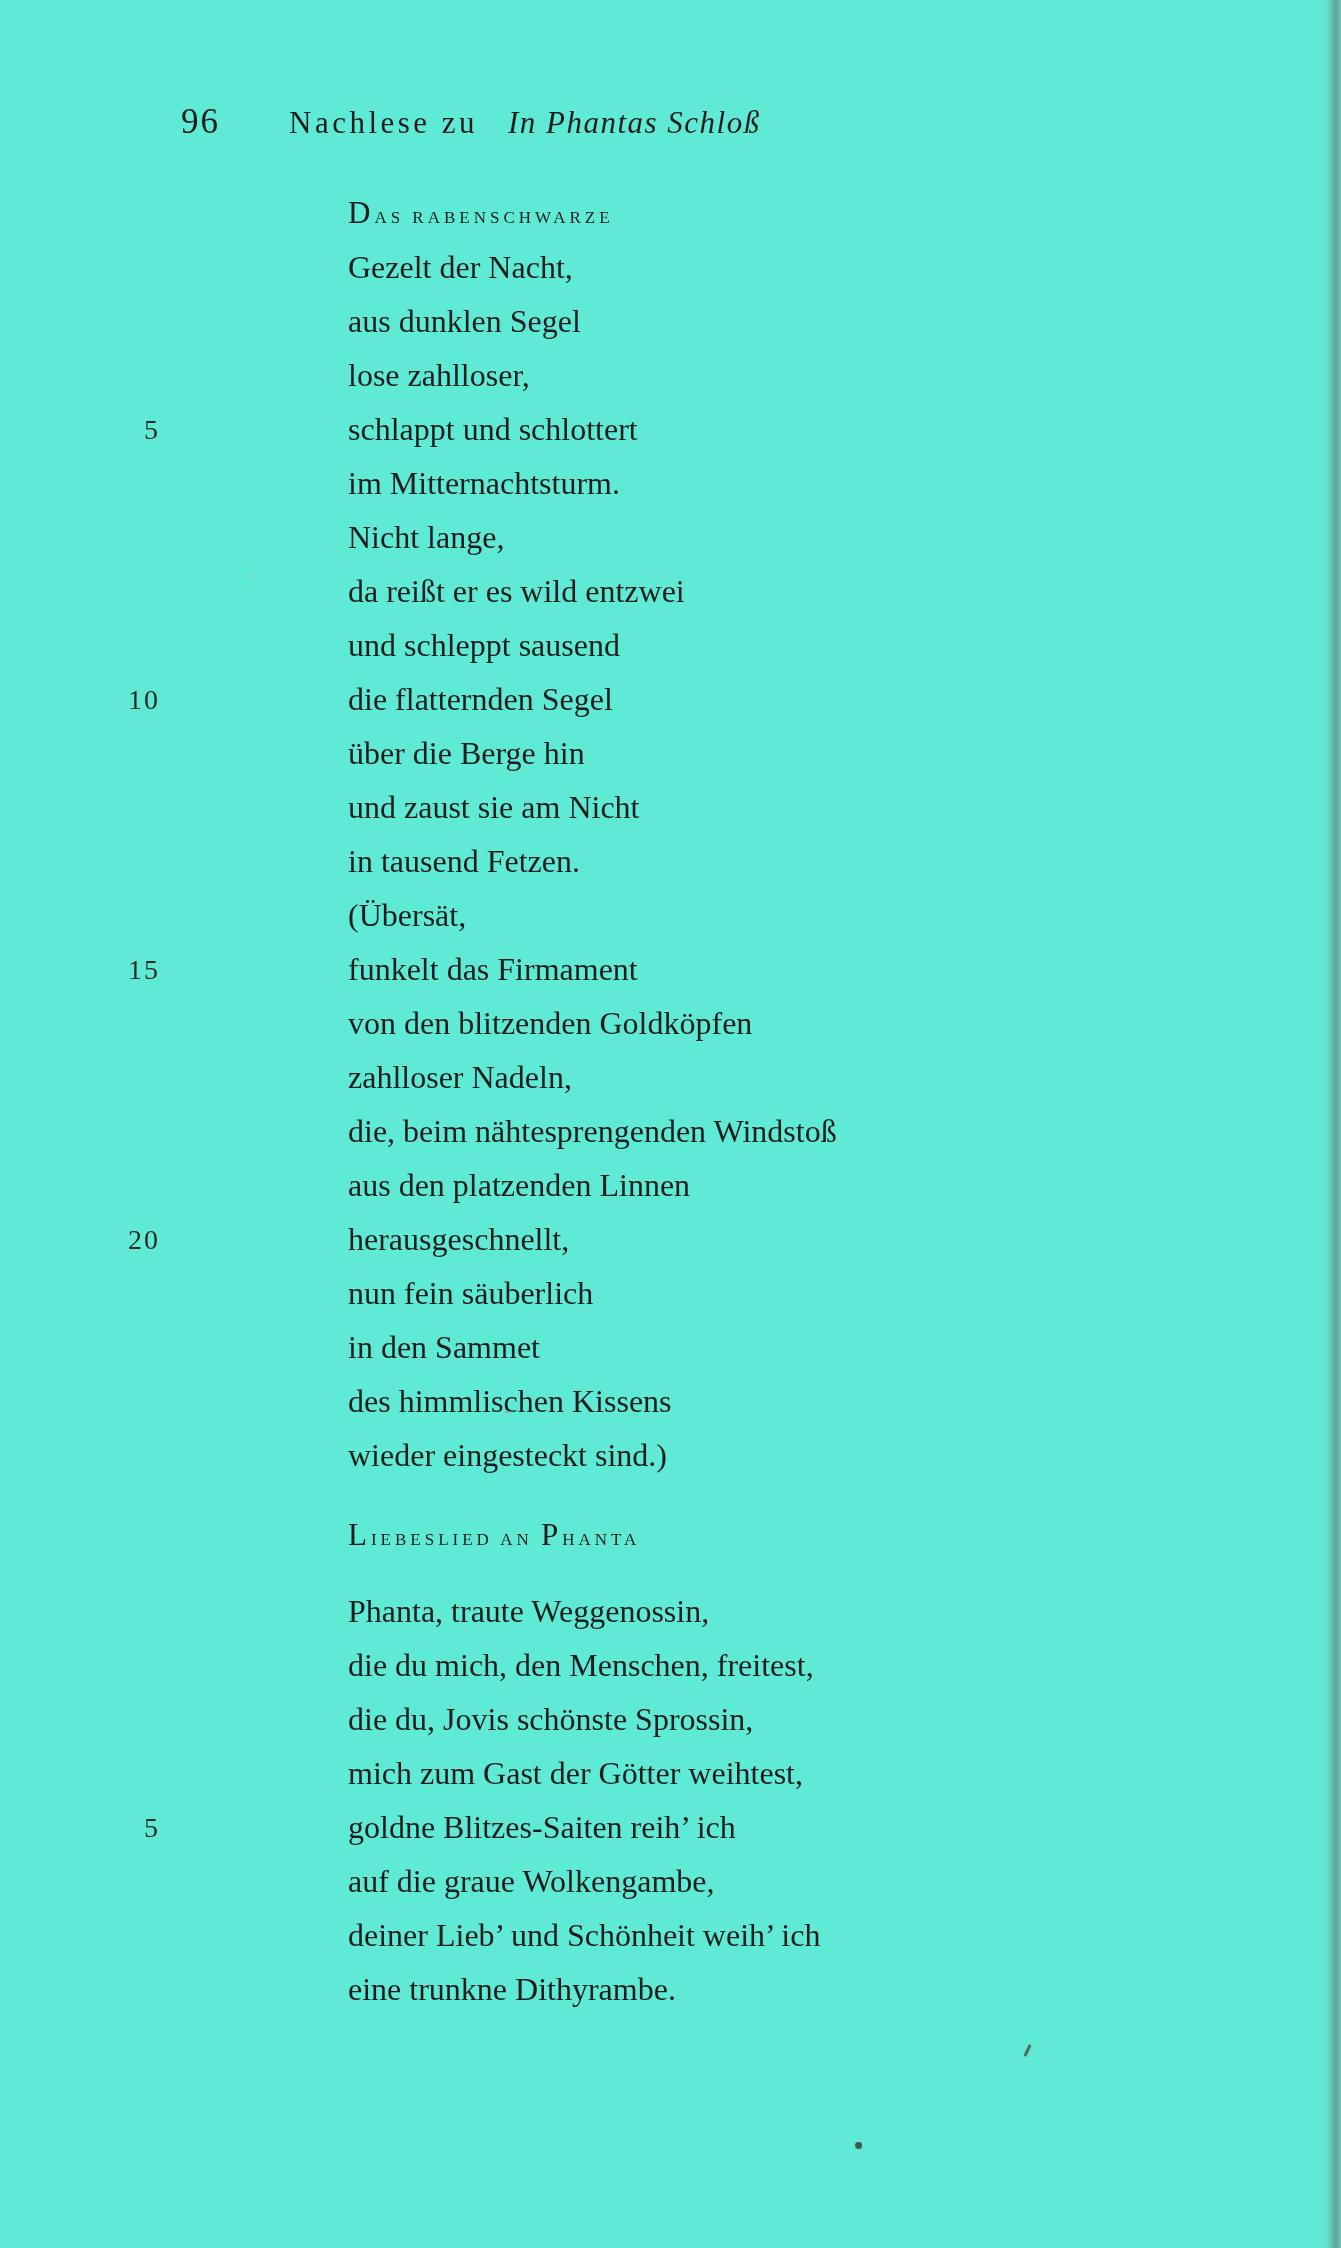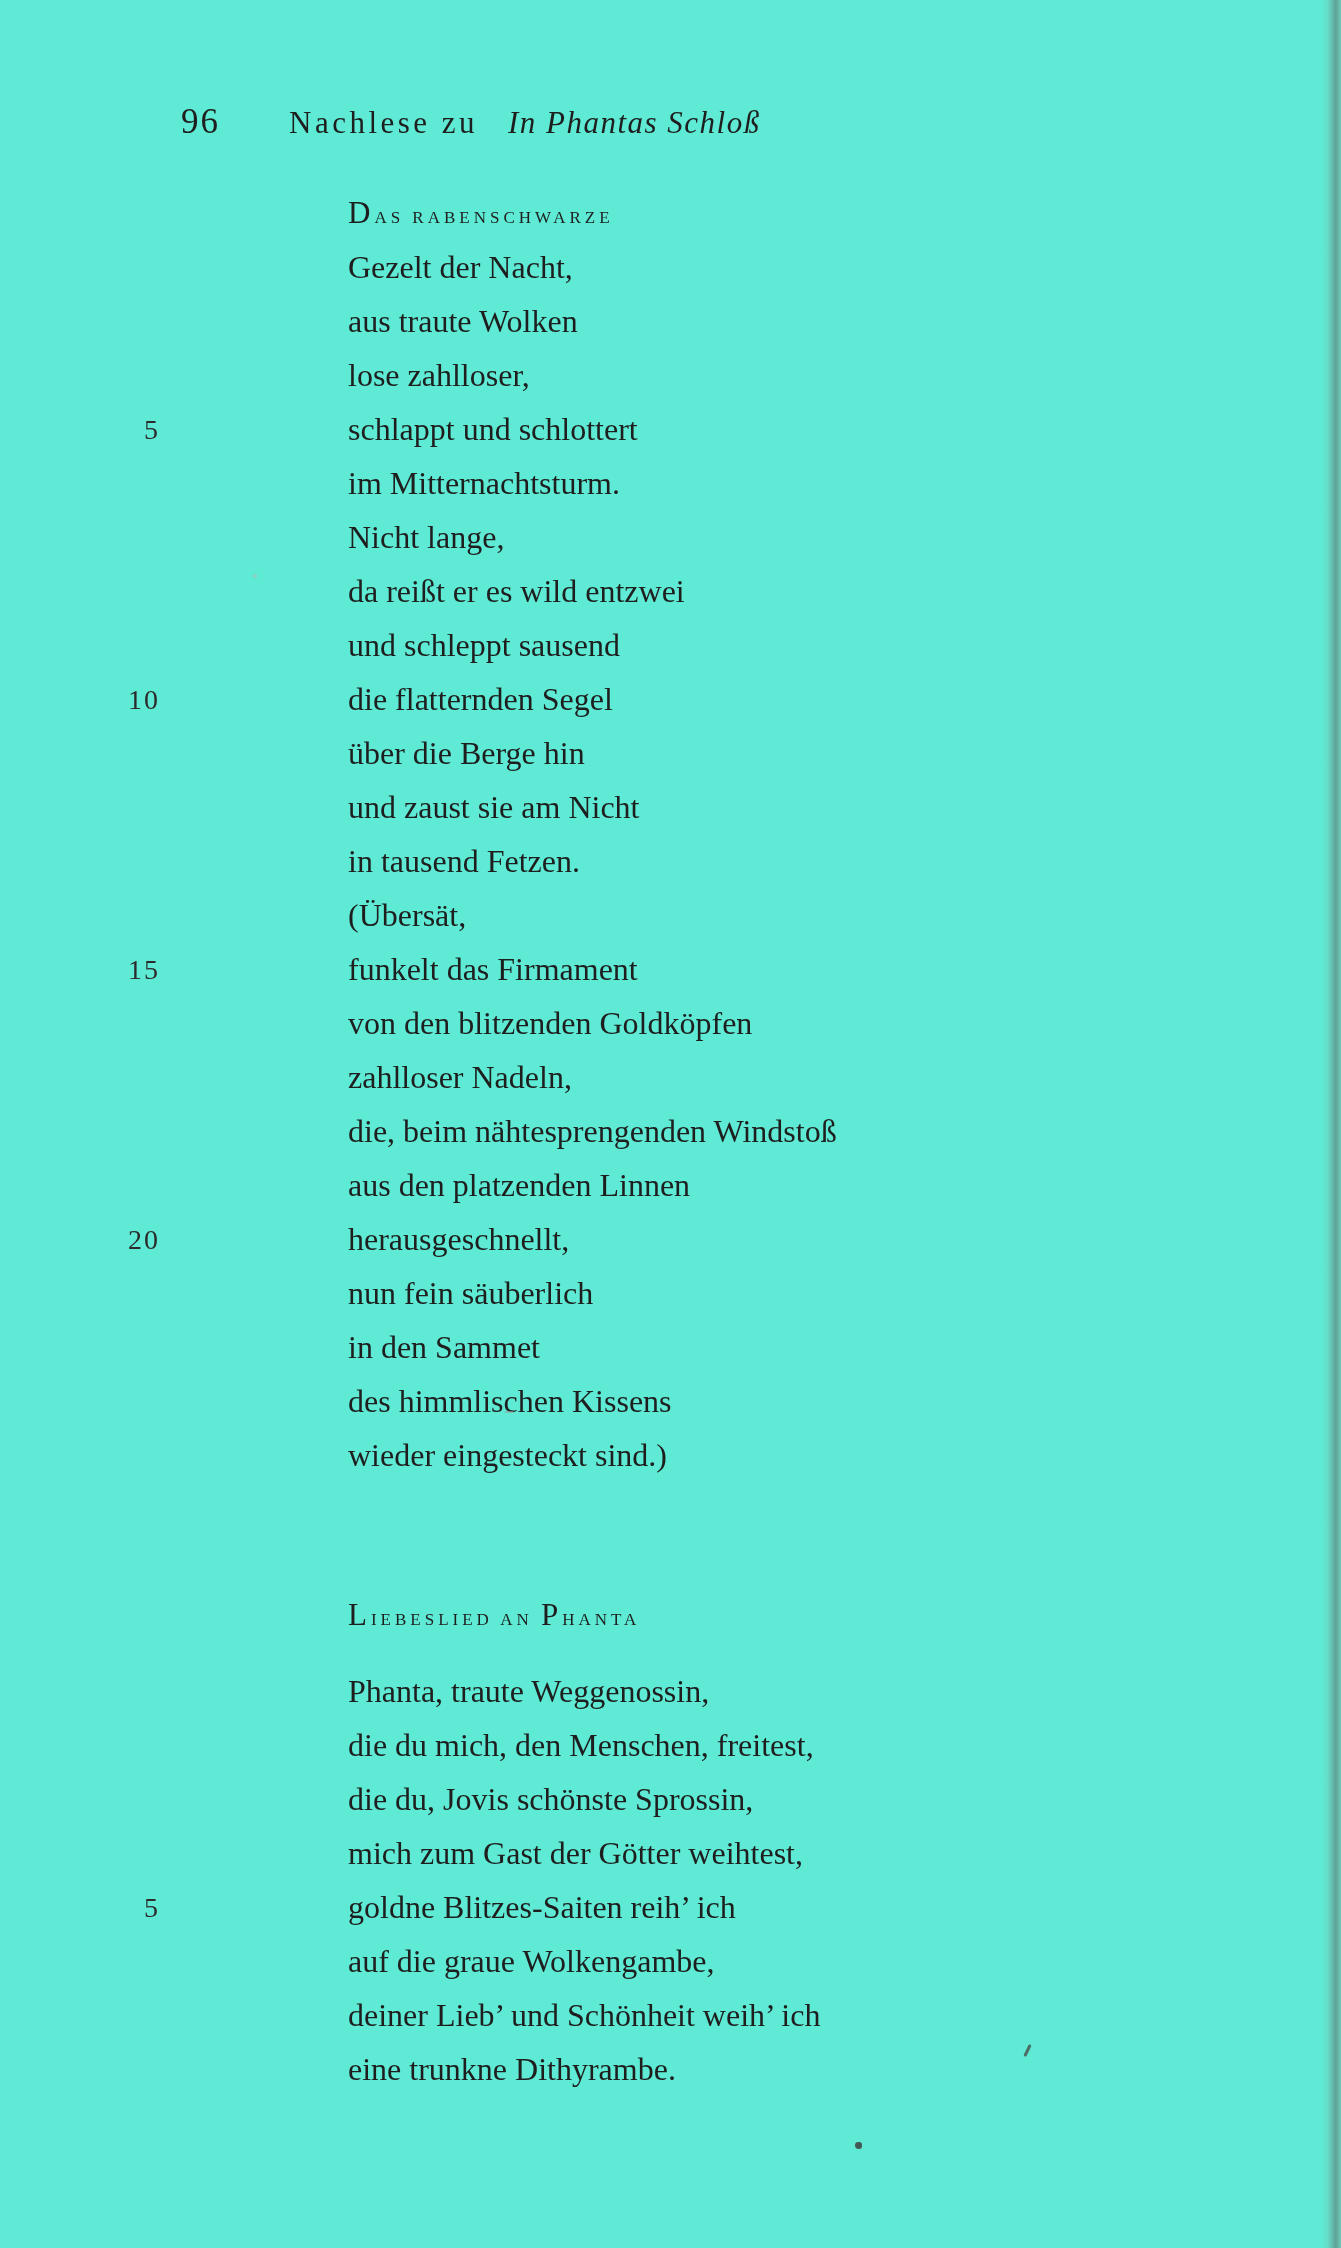--- a/index.html
+++ b/index.html
@@ -29,21 +29,21 @@
     position:absolute; left:181px; top:0;
     font-size:35px; line-height:38px; letter-spacing:2px;
   }
   .running-title { position:absolute; left:289px; top:2px; font-size:31px; line-height:36px; white-space:nowrap; }
   .rt-roman  { letter-spacing:3.5px;margin-top:41px; }
   .rt-italic { font-style:italic; letter-spacing:1.5px; margin-left:22px; }
 
   
   .poem { position:absolute; left:0; right:30px; }
   .poem-0 { top:186px; }
-  .poem-1 { top:1588px; }
+  .poem-1 { top:1508px; }
   .poem-heading {
     height:54px; line-height:54px;
     padding-left:348px;
     letter-spacing:4px; white-space:nowrap;
   }
   .poem-1 .poem-heading { margin-bottom:22px; }
   .hseg-big   { font-size:31px; }
   .hseg-small { font-size:17px; }
 
   .line-row { position:relative; height:54px; }
@@ -95,21 +95,21 @@
 
   <div id="poems">
       <section class="poem poem-0">
         <div class="poem-heading"><span class="hseg-big">D</span><span class="hseg-small">AS RABENSCHWARZE</span></div>
         <div class="line-row">
           <span class="line-num"></span>
           <span class="line-text">Gezelt der Nacht,</span>
         </div>
         <div class="line-row">
           <span class="line-num"></span>
-          <span class="line-text">aus traute Wolken</span>
+          <span class="line-text">aus dunklen Segel</span>
         </div>
         <div class="line-row">
           <span class="line-num"></span>
           <span class="line-text">lose zahlloser,</span>
         </div>
         <div class="line-row">
           <span class="line-num">5</span>
           <span class="line-text">schlappt und schlottert</span>
         </div>
         <div class="line-row">

